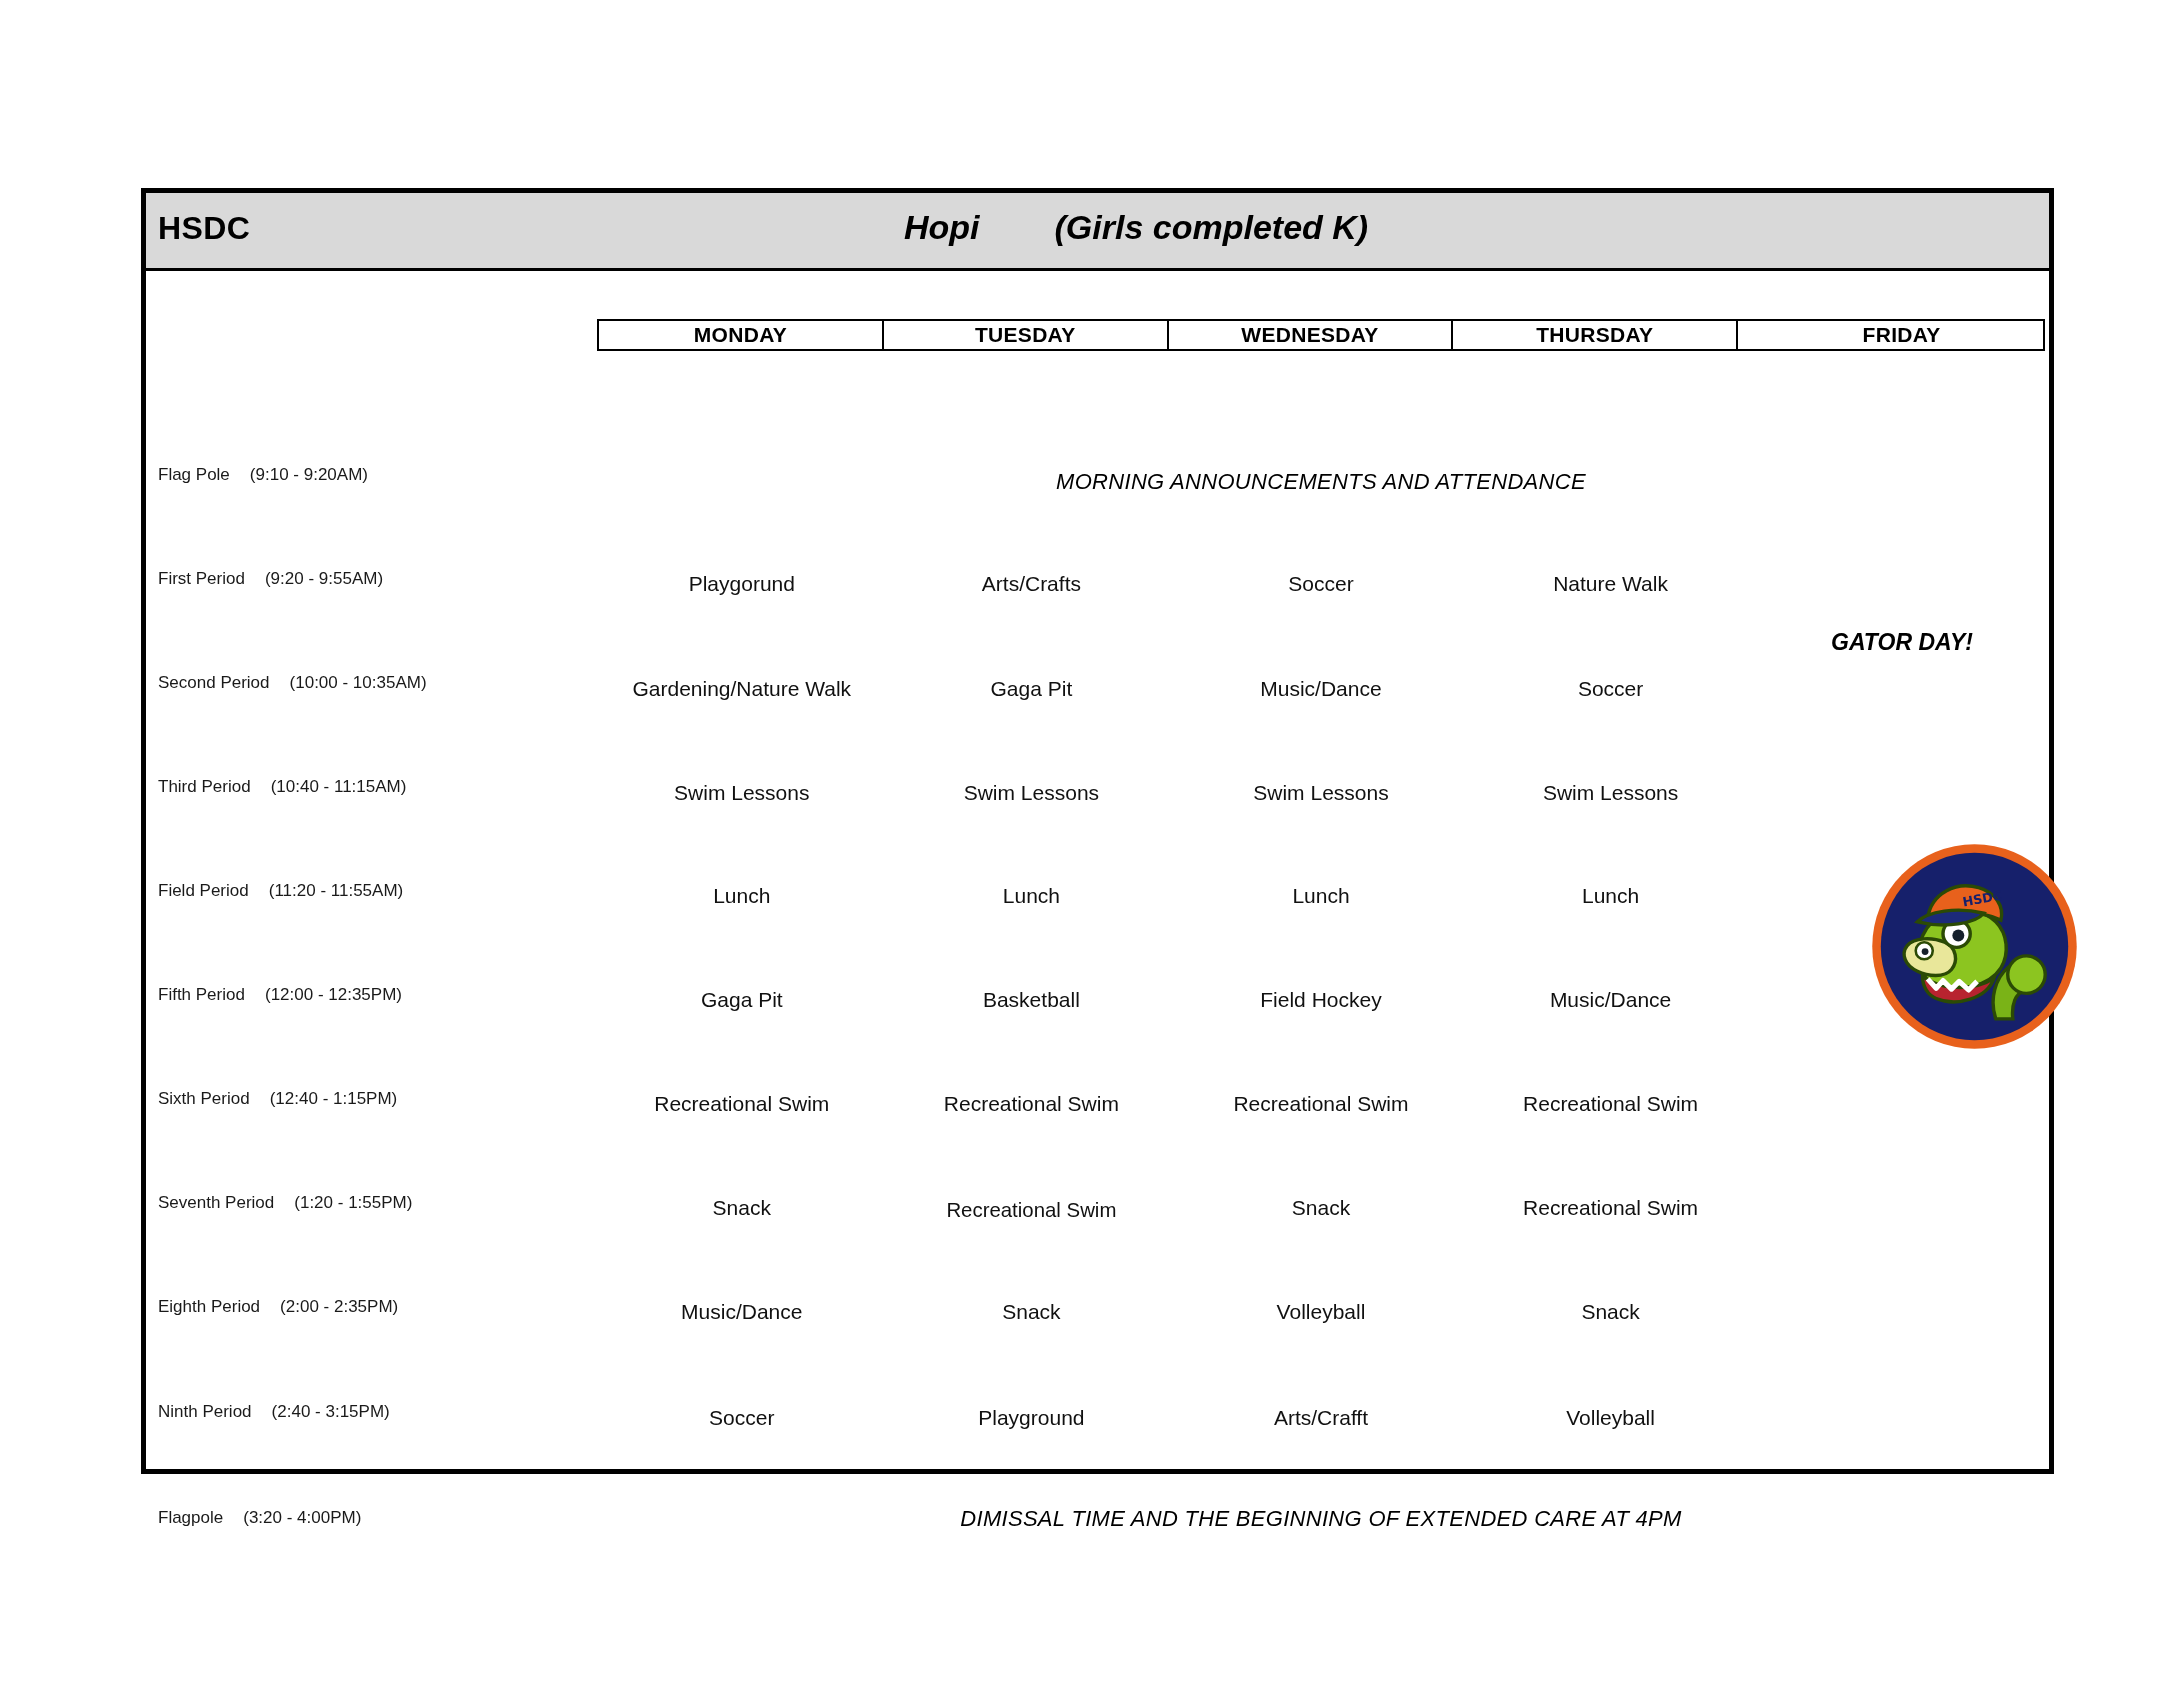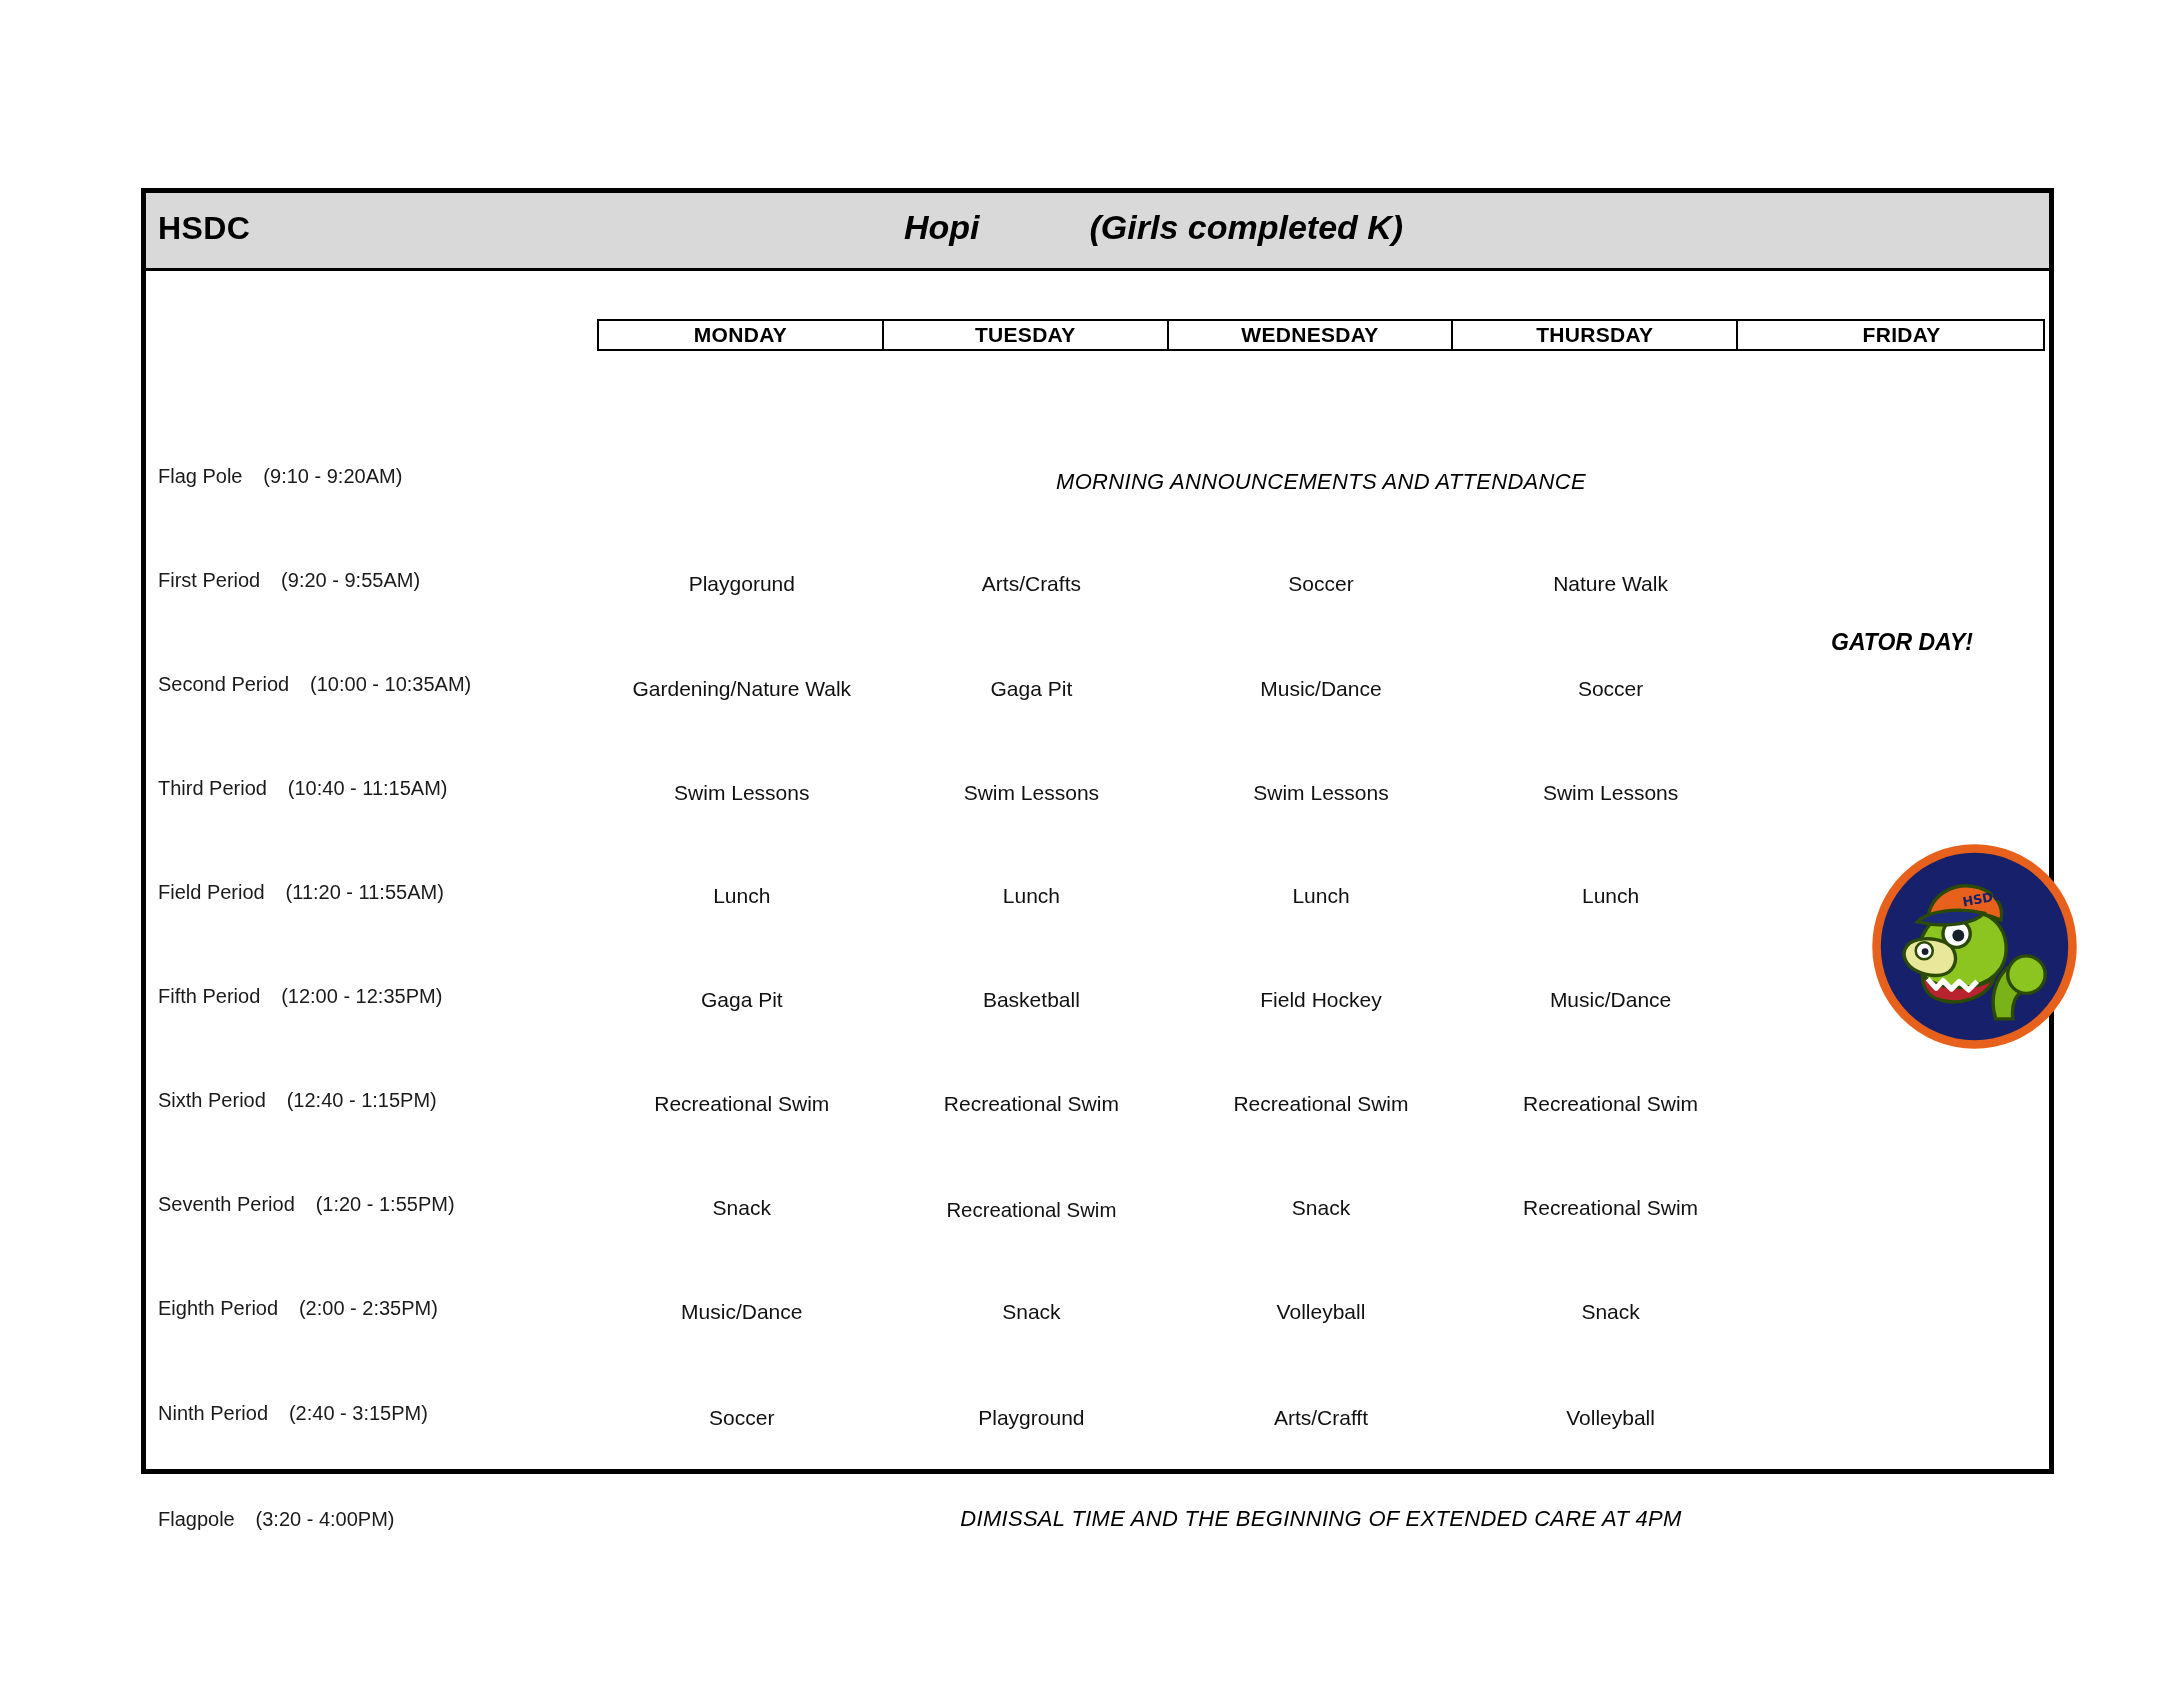--- a/index.html
+++ b/index.html
@@ -43,21 +43,21 @@
     font-size: 32px;
     font-weight: bold;
     letter-spacing: 0.4px;
   }
   .title-group {
     position: absolute;
     left: 758px;
     top: 15.3px;
     display: flex;
     align-items: baseline;
-    gap: 110px;
+    gap: 75px;
     white-space: nowrap;
   }
   .title-center {
     font-size: 34px;
     font-weight: bold;
     font-style: italic;
   }
   .title-right {
     font-size: 34px;
     font-weight: bold;
@@ -93,21 +93,21 @@
   .row {
     position: absolute;
     left: 0;
     width: 100%;
     box-sizing: border-box;
   }
   .row-label {
     position: absolute;
     left: 12px;
     width: 443px;
-    font-size: 20px;
+    font-size: 17px;
     white-space: nowrap;
     color: #1a1a1a;
   }
   .row-label .period-name { display: inline-block; }
   .row-label .period-time { display: inline-block; margin-left: 15.3px; }
 
   .cells {
     position: absolute;
     left: 451px;
     width: 1448px;

